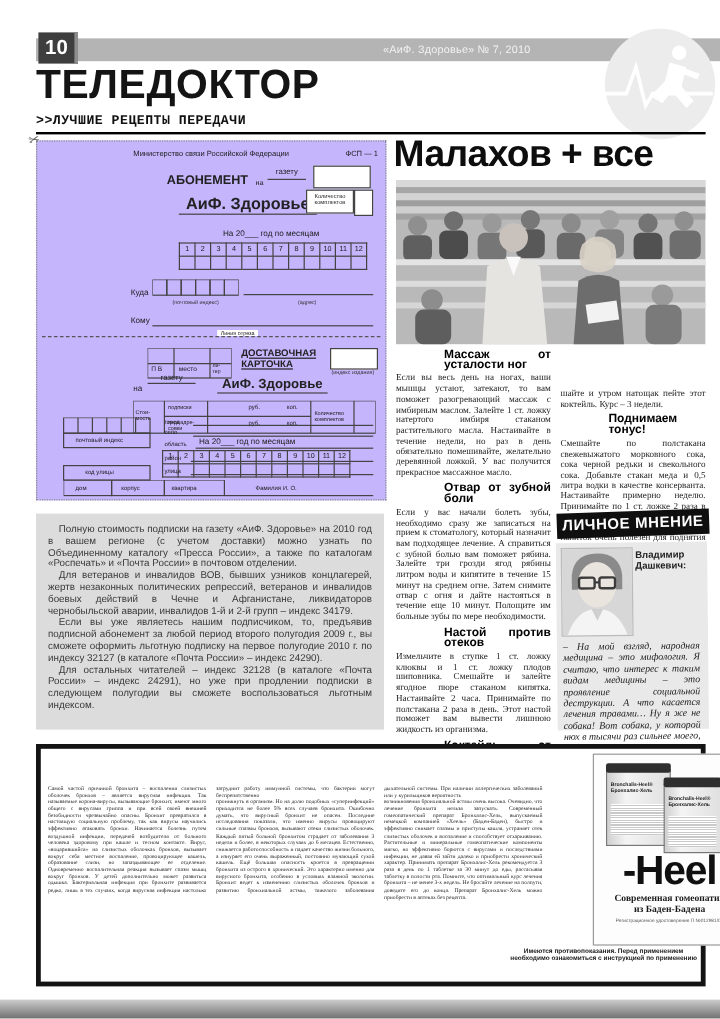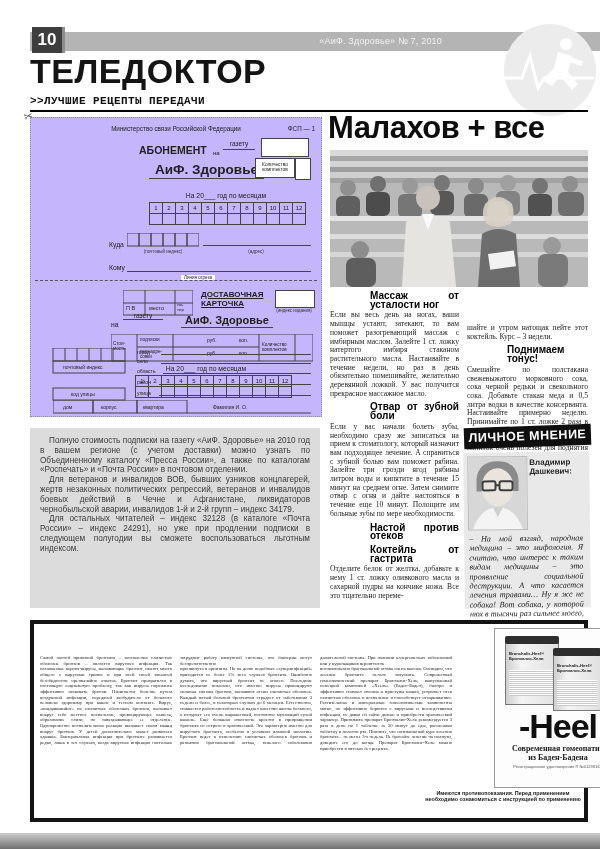--- a/index.html
+++ b/index.html
@@ -292,20 +292,21 @@
       <div class="abs" style="left:48px;top:4px;font-size:5px;">корпус</div>
       <div class="abs" style="left:90px;top:4px;font-size:5px;">квартира</div>
       <div class="abs" style="left:160px;top:4px;font-size:5px;">Фамилия И. О.</div>
     </div>
   </div>
 
   <div class="abs" id="notice">
     <div id="notice-paras">
         <p>Полную стоимость подписки на газету «АиФ. Здоровье» на 2010 год в вашем регионе (с учетом доставки) можно узнать по Объединенному каталогу «Пресса России», а также по каталогам «Роспечать» и «Почта России» в почтовом отделении.</p>
         <p>Для ветеранов и инвалидов ВОВ, бывших узников концлагерей, жертв незаконных политических репрессий, ветеранов и инвалидов боевых действий в Чечне и Афганистане, ликвидаторов чернобыльской аварии, инвалидов 1-й и 2-й групп – индекс 34179.</p>
+        <p>Если вы уже являетесь нашим подписчиком, то, предъявив подписной абонемент за любой период второго полугодия 2009 г., вы сможете оформить льготную подписку на первое полугодие 2010 г. по индексу 32127 (в каталоге «Почта России» – индекс 24290).</p>
         <p>Для остальных читателей – индекс 32128 (в каталоге «Почта России» – индекс 24291), но уже при продлении подписки в следующем полугодии вы сможете воспользоваться льготным индексом.</p>
       </div>
   </div>
 
   <div class="abs" id="headline">Малахов + все мы</div>
   <div class="abs" id="photo">
     <svg width="258" height="137" viewBox="0 0 258 137">
       <rect width="258" height="137" fill="#b9b9b9"></rect>
       <g>
         <rect y="0" width="258" height="6" fill="#d9d9d9"></rect>
@@ -360,20 +361,21 @@
       <rect x="16" y="108" width="30" height="29" rx="7" fill="#5e5e5e"></rect>
     </svg>
   </div>
 
   <div class="abs col" id="col1">
       <div class="sec-h first">Массаж от усталости ног</div>
       <p class="sec-p">Если вы весь день на ногах, ваши мышцы устают, затекают, то вам поможет разогревающий массаж с имбирным маслом. Залейте 1 ст. ложку натертого имбиря стаканом растительного масла. Настаивайте в течение недели, но раз в день обязательно помешивайте, желательно деревянной ложкой. У вас получится прекрасное массажное масло.</p>
       <div class="sec-h">Отвар от зубной боли</div>
       <p class="sec-p">Если у вас начали болеть зубы, необходимо сразу же записаться на прием к стоматологу, который назначит вам подходящее лечение. А справиться с зубной болью вам поможет рябина. Залейте три грозди ягод рябины литром воды и кипятите в течение 15 минут на среднем огне. Затем снимите отвар с огня и дайте настояться в течение еще 10 минут. Полощите им больные зубы по мере необходимости.</p>
       <div class="sec-h">Настой против отеков</div>
+      <p class="sec-p">Измельчите в ступке 1 ст. ложку клюквы и 1 ст. ложку плодов шиповника. Смешайте и залейте ягодное пюре стаканом кипятка. Настаивайте 2 часа. Принимайте по полстакана 2 раза в день. Этот настой поможет вам вывести лишнюю жидкость из организма.</p>
       <div class="sec-h">Коктейль от гастрита</div>
       <p class="sec-p">Отделите белок от желтка, добавьте к нему 1 ст. ложку оливкового масла и сахарной пудры на кончике ножа. Все это тщательно переме-</p>
     </div>
   <div class="abs col" id="col2">
     <p class="sec-p">шайте и утром натощак пейте этот коктейль. Курс – 3 недели.</p>
     <div class="sec-h">Поднимаем тонус!</div>
     <p class="sec-p">Смешайте по полстакана свежевыжатого морковного сока, сока черной редьки и свекольного сока. Добавьте стакан меда и 0,5 литра водки в качестве консерванта. Настаивайте примерно неделю. Принимайте по 1 ст. ложке 2 раза в день. Курс – 2 недели, при необходимости повторяйте. Такой напиток очень полезен для поднятия иммунитета зимой.</p>
   </div>
 
   <div class="abs" id="opinion-banner">ЛИЧНОЕ МНЕНИЕ</div>

